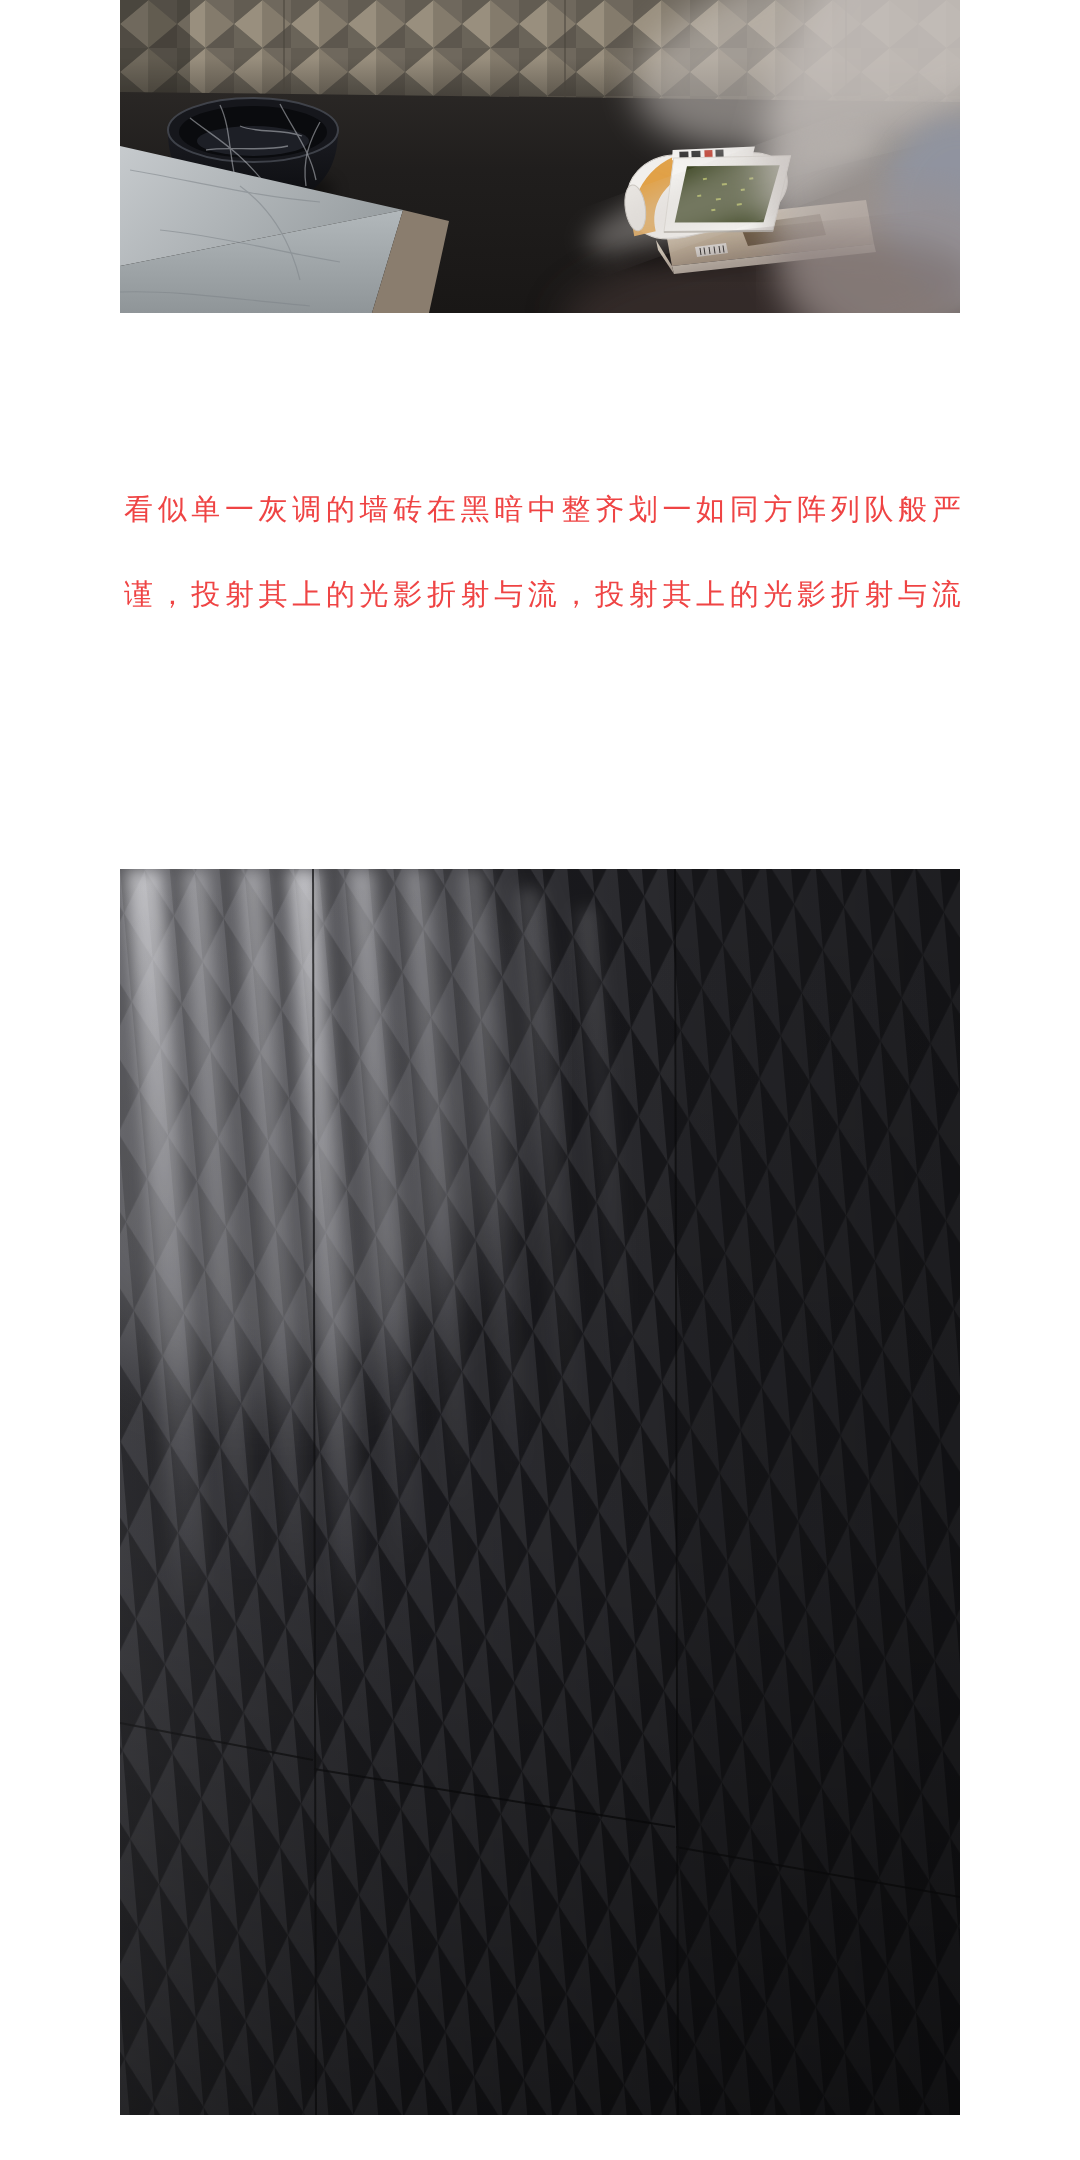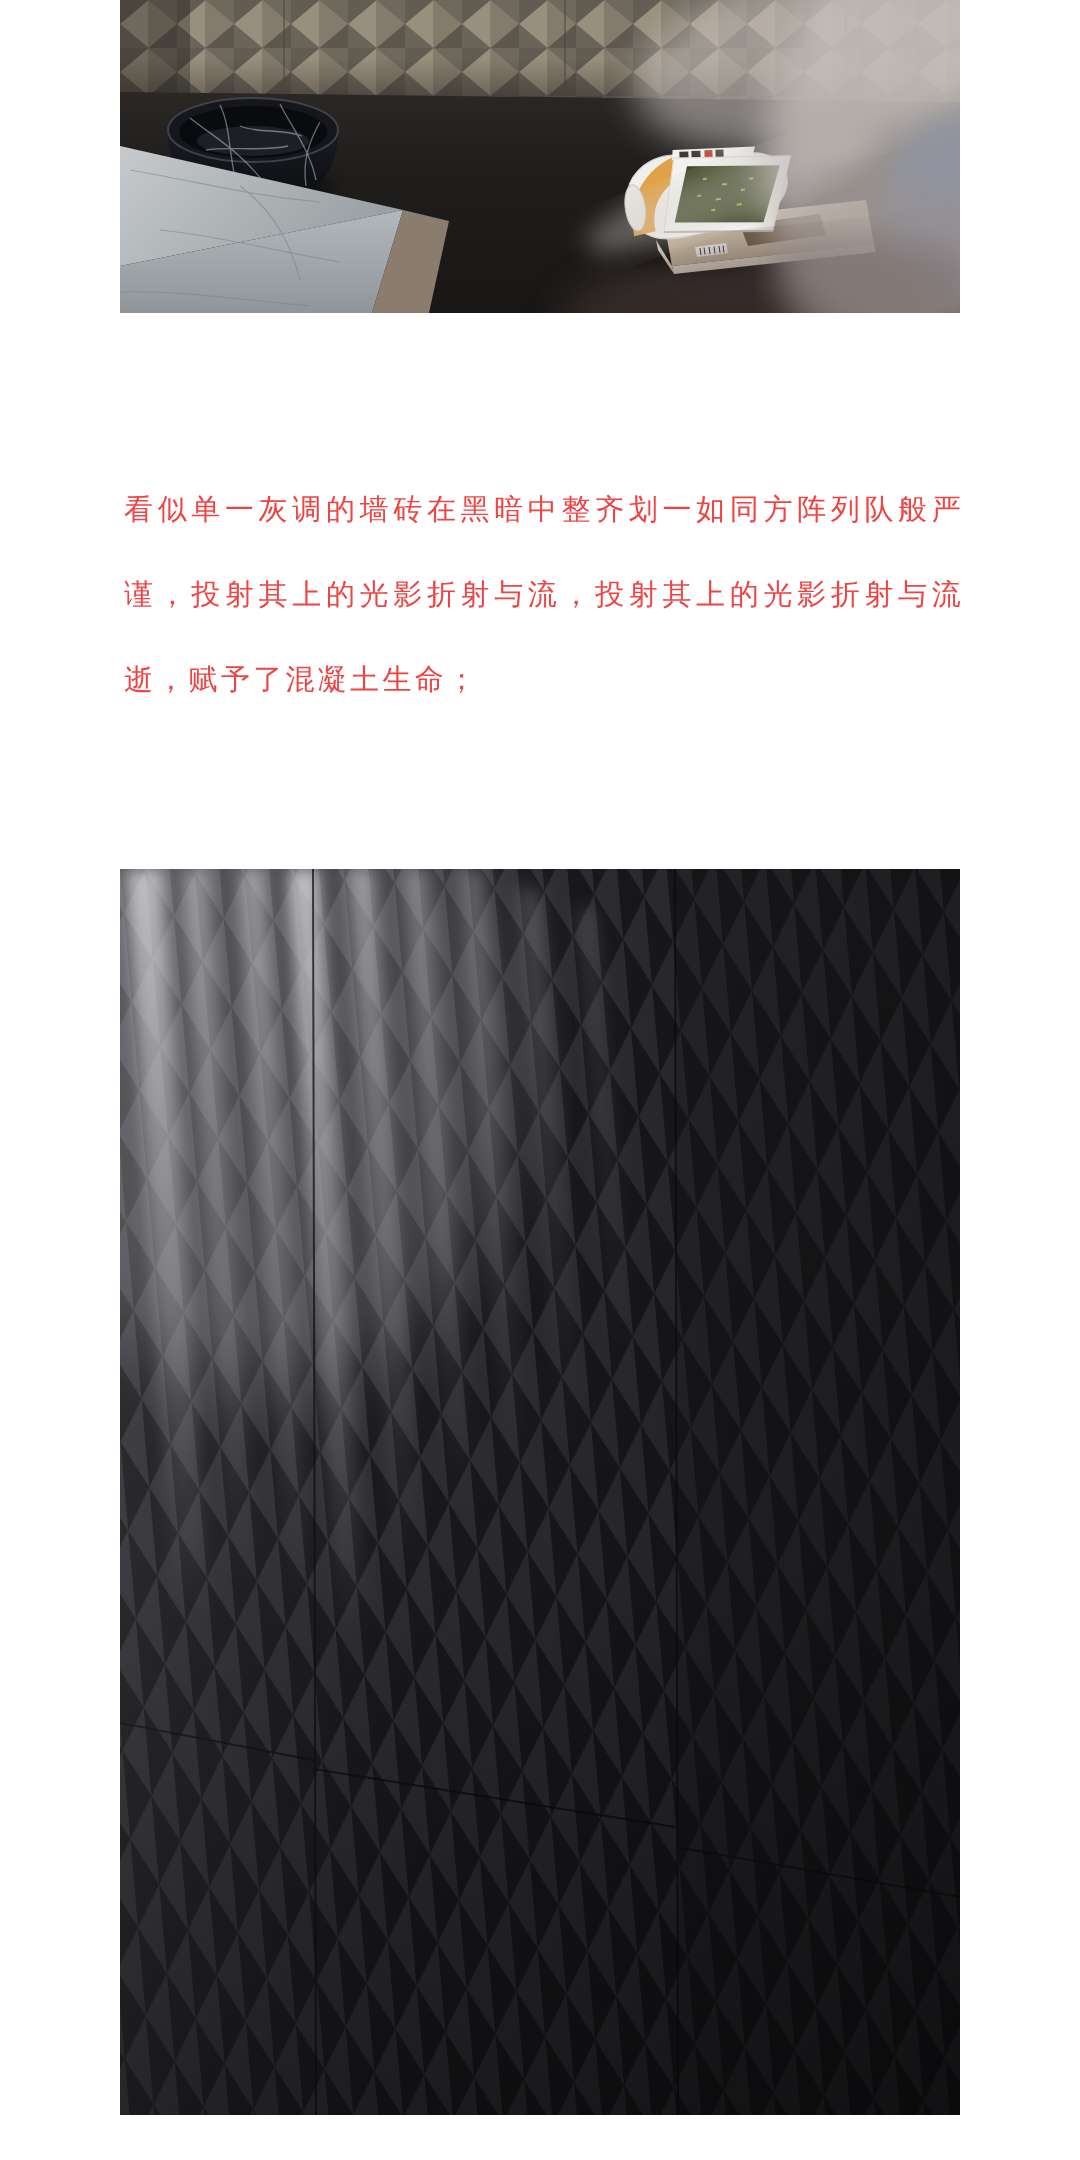--- a/index.html
+++ b/index.html
@@ -163,21 +163,20 @@
         <ellipse cx="650" cy="302" rx="210" ry="62" fill="#4e3e3a" opacity="0.5" filter="url(#b18)" transform="rotate(-6 650 302)"></ellipse>
         <ellipse cx="612" cy="192" rx="155" ry="30" fill="#d2ccc8" opacity="0.38" filter="url(#b12)" transform="rotate(-20 612 192)"></ellipse>
         <ellipse cx="780" cy="275" rx="120" ry="90" fill="#9b8f8c" opacity="0.45" filter="url(#b18)"></ellipse>
       </g>
     </svg>
   </div>
 
   <div class="para">
     <div class="pline just">看似单一灰调的墙砖在黑暗中整齐划一如同方阵列队般严</div>
     <div class="pline just">谨，投射其上的光影折射与流，投射其上的光影折射与流</div>
-    <div class="pline">逝，赋予了混凝土生命；</div>
   </div>
 
   <div class="figure figure-bottom">
     <svg width="840" height="1246" viewBox="0 0 840 1246">
       <defs>
         <pattern id="facetPat" width="50" height="88" patternUnits="userSpaceOnUse" patternTransform="rotate(3) skewX(8)">
           <rect width="50" height="88" fill="#232227"></rect>
           <polygon points="25,0 25,88 0,44" fill="#35353a"></polygon>
           <polygon points="25,0 50,44 25,88" fill="#1d1d21"></polygon>
           <polygon points="0,0 25,0 0,44" fill="#1d1d21"></polygon>

